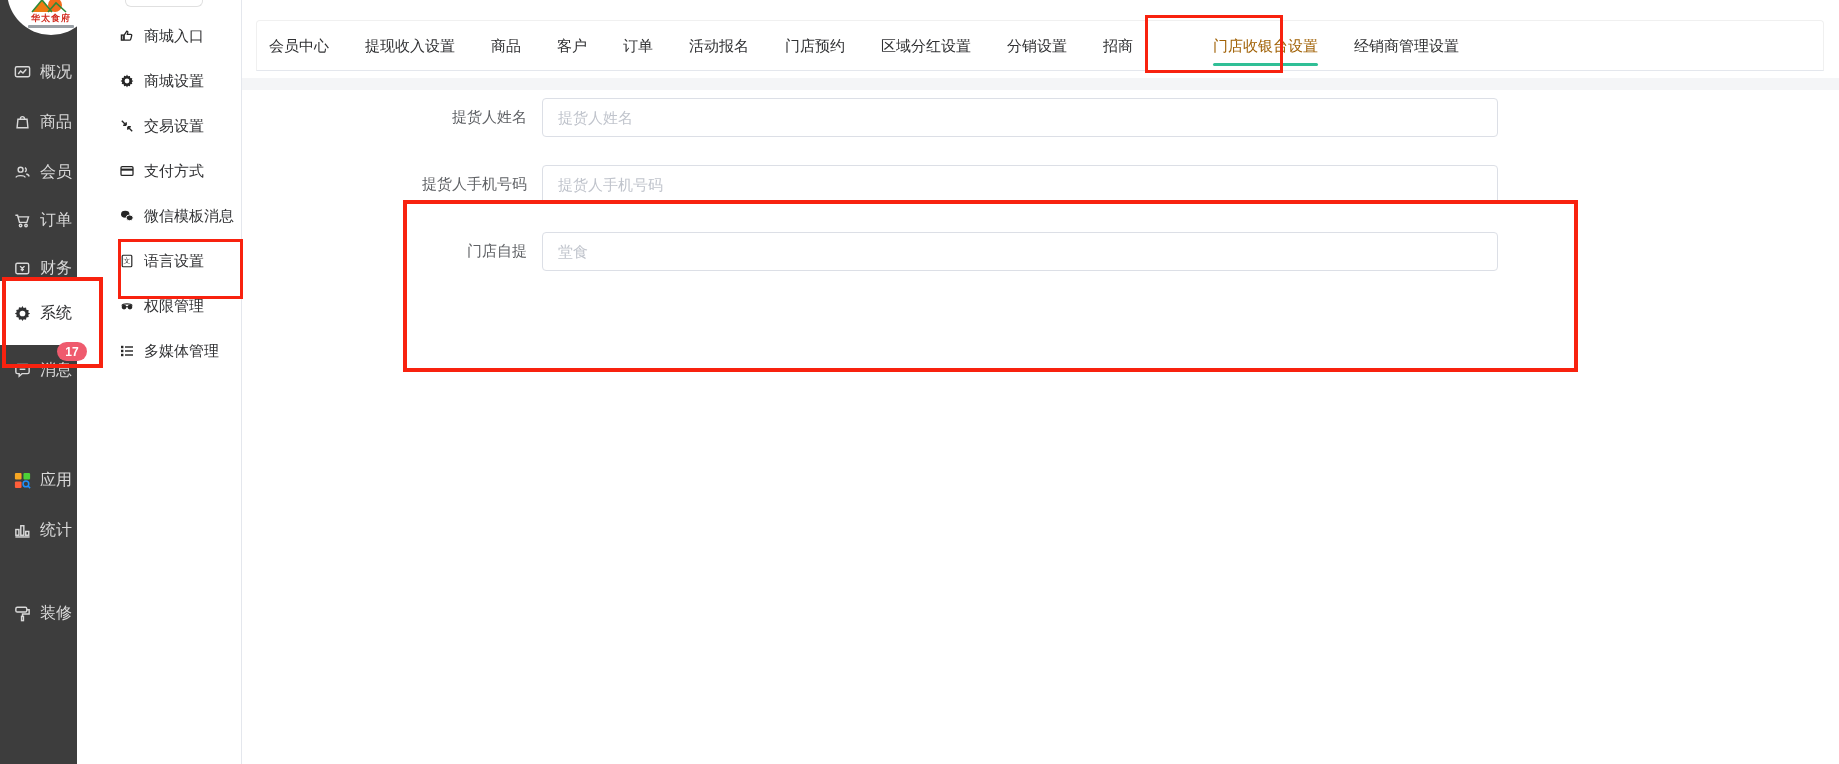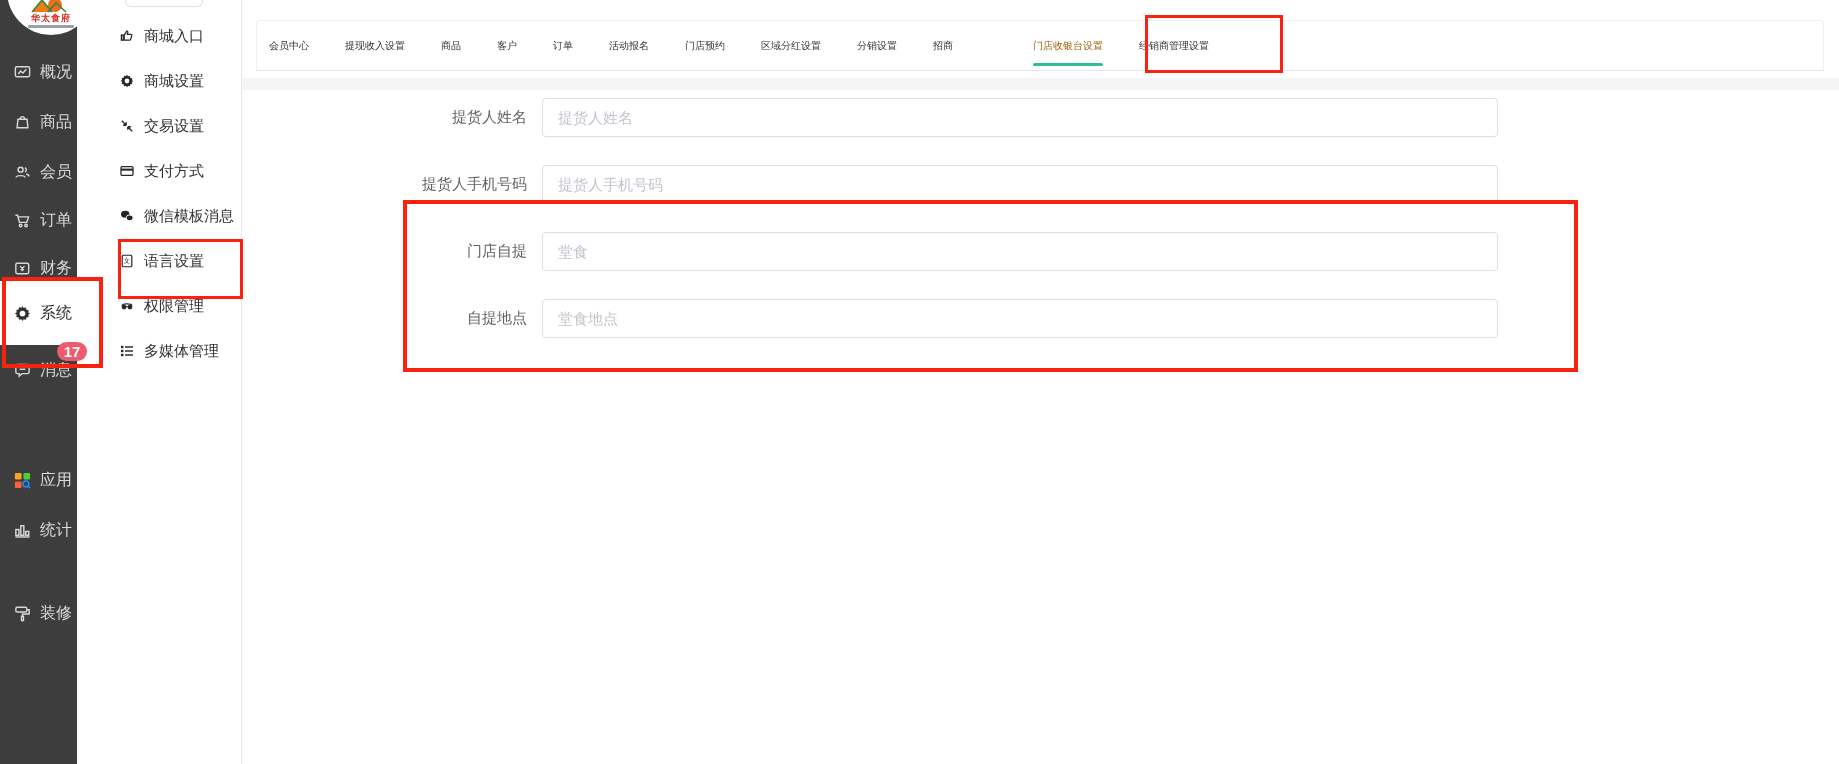--- a/index.html
+++ b/index.html
@@ -13,39 +13,39 @@
   .logo-inner{position:absolute;left:0;top:50px;width:88px;text-align:center;}
   .logo-art{display:block;margin:0 auto;}
   .logo-text{font-size:9px;font-weight:bold;color:#d22b1f;letter-spacing:1px;line-height:10px;}
   .logo-sub{width:46px;height:3px;background:#9aa0a6;margin:2px auto 0;border-radius:1px;}
   .dnav-item{position:absolute;left:0;width:97px;height:30px;display:flex;align-items:center;
     padding-left:12px;box-sizing:border-box;color:#d9d9d9;font-size:16px;cursor:pointer;}
   .dnav-item .ic{width:20px;height:20px;display:flex;align-items:center;justify-content:center;margin-right:8px;flex:0 0 auto;}
   .dnav-active-block{position:absolute;left:0;top:281px;width:97px;height:64px;background:#fff;}
   .dnav-active-block .dnav-item{position:absolute;top:17px;color:#303133;}
   .badge{position:absolute;left:57px;top:342px;min-width:30px;height:19px;border-radius:10px;
-    background:#ef5b6e;color:#fff;font-size:15px;font-weight:bold;display:flex;align-items:center;
+    background:#ef5b6e;color:#fff;font-size:12px;font-weight:bold;display:flex;align-items:center;
     justify-content:center;box-sizing:border-box;padding:0 4px;z-index:5;}
 
   
   .sidebar-light{position:absolute;left:97px;top:0;width:145px;height:764px;background:#fff;
     border-right:1px solid #e4e7ed;box-sizing:border-box;}
   .sub-top-frag{position:absolute;left:28px;top:-7px;width:76px;height:13px;
     border:1px solid #e0e0e0;border-top:none;border-radius:0 0 6px 6px;}
   .snav-item{position:absolute;left:0;width:145px;height:30px;display:flex;align-items:center;
     padding-left:21px;box-sizing:border-box;color:#303133;font-size:15px;cursor:pointer;}
   .snav-item .ic{width:17px;height:17px;display:flex;align-items:center;justify-content:center;
     margin-right:9px;flex:0 0 auto;color:#262626;}
 
   
   .content{position:absolute;left:242px;top:0;right:0;bottom:0;background:#fff;}
   .tabcard{position:absolute;left:14px;right:15px;top:20px;height:51px;
     border:1px solid #f0f0f0;border-bottom:1px solid #e4e7ed;border-radius:4px 4px 0 0;
     box-sizing:border-box;display:flex;align-items:center;padding-left:12px;}
-  .tab{font-size:10px;color:#303133;margin-right:36px;line-height:49px;position:relative;
+  .tab{font-size:15px;color:#303133;margin-right:36px;line-height:49px;position:relative;
     white-space:nowrap;cursor:pointer;}
   .tab.active{color:#a16207;margin-left:44px;}
   .tab.active::after{content:"";position:absolute;left:0;right:0;bottom:4px;height:3px;
     background:#30bf96;border-radius:2px;}
   .band{position:absolute;left:0;right:0;top:78px;height:12px;background:#f4f5f7;}
 
   .form-row{position:absolute;left:0;height:39px;display:flex;align-items:center;}
   .form-label{width:285px;text-align:right;font-size:15px;color:#606266;flex:0 0 auto;}
   .form-input{margin-left:15px;width:956px;height:39px;box-sizing:border-box;
     border:1px solid #dcdfe6;border-radius:4px;padding:0 15px;font-size:15px;color:#606266;
@@ -310,23 +310,19 @@
     <div class="form-row" style="top:165px">
       <div class="form-label">提货人手机号码</div>
       <input class="form-input" type="text" placeholder="提货人手机号码" style="">
     </div>
 
     <div class="form-row" style="top:232px">
       <div class="form-label">门店自提</div>
       <input class="form-input" type="text" placeholder="堂食" style="">
     </div>
 
-    <div class="form-row" style="top:299px">
-      <div class="form-label">自提地点</div>
-      <input class="form-input" type="text" placeholder="堂食地点" style="">
-    </div>
   </div>
 
   <div class="anno" style="left:2px;top:277px;width:101px;height:91px"></div>
   <div class="anno thin" style="left:118px;top:239px;width:125px;height:60px"></div>
   <div class="anno thin" style="left:1145px;top:15px;width:138px;height:58px"></div>
   <div class="anno" style="left:403px;top:200px;width:1175px;height:172px"></div>
 </div>
 
 </body></html>

